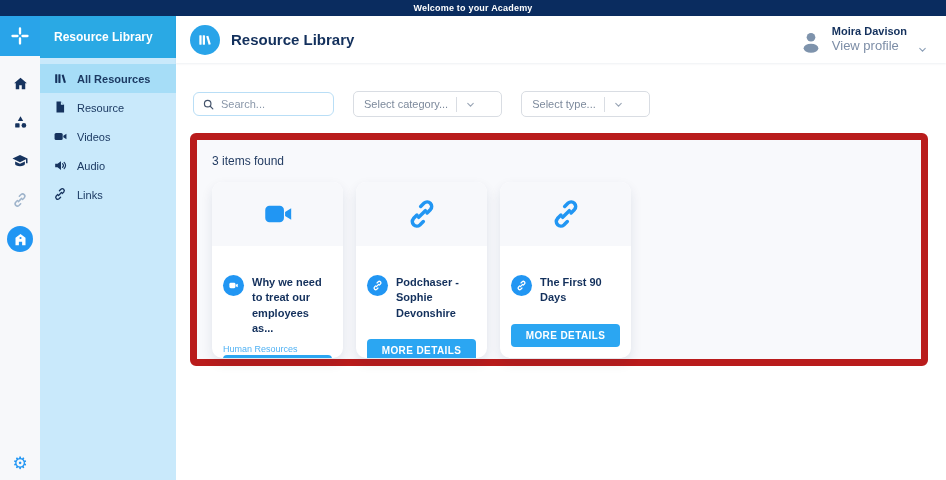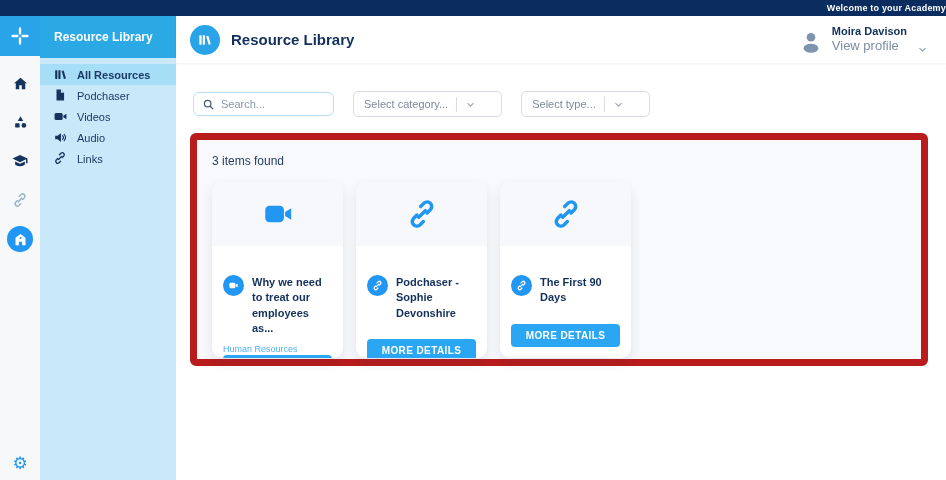--- a/index.html
+++ b/index.html
@@ -7,21 +7,21 @@
   body {
     font-family:"Liberation Sans", sans-serif;
     position:relative; background:#ffffff; overflow:hidden;
     color:#16335e;
   }
   svg { display:block; }
 
   
   .topbar {
     position:absolute; left:0; top:0; width:946px; height:16px;
-    background:#0a2c5f; display:flex; align-items:center; justify-content:flex-end;
+    background:#0a2c5f; display:flex; align-items:center; justify-content:center;
   }
   .topbar span { color:#ffffff; font-size:9px; font-weight:bold; letter-spacing:.2px; }
 
   
   .rail {
     position:absolute; left:0; top:16px; width:40px; height:464px;
     background:#f7f8fa; display:flex; flex-direction:column; align-items:center;
   }
   .rail-logo {
     width:40px; height:40px; background:#29a4e9; display:flex;
@@ -39,21 +39,21 @@
   .sidebar {
     position:absolute; left:40px; top:16px; width:136px; height:464px;
     background:#c9e9fb; display:flex; flex-direction:column;
   }
   .sidebar-header {
     height:42px; background:#2aa9e4; display:flex; align-items:center; padding-left:14px;
   }
   .sidebar-header span { color:#ffffff; font-size:12px; font-weight:bold; }
   .sidebar-list { padding-top:6px; }
   .side-item {
-    height:21px; display:flex; align-items:center; gap:9px; padding-left:13px;
+    height:29px; display:flex; align-items:center; gap:9px; padding-left:13px;
     font-size:11px; color:#1c3a63; cursor:pointer;
   }
   .side-item .si-icon { width:15px; height:15px; color:#16335e; flex:none; }
   .side-item.selected { background:#a6ddf7; font-weight:bold; }
 
   
   .main { position:absolute; left:176px; top:16px; width:770px; height:464px; background:#ffffff; }
 
   .main-header {
     height:47px; background:#ffffff; display:flex; align-items:center;
@@ -187,21 +187,21 @@
       </span>
       <span>All Resources</span>
     </div>
     <div class="side-item">
       <span class="si-icon">
         <svg width="14" height="14" viewBox="0 0 24 24" fill="currentColor">
           <path d="M6 2.5h7.5L19 8v13.5H6z"></path>
           <path d="M13.5 2.5V8H19z" fill="#c9e9fb"></path>
         </svg>
       </span>
-      <span>Podchaser</span>
+      <span>Resource</span>
     </div>
     <div class="side-item">
       <span class="si-icon">
         <svg width="15" height="15" viewBox="0 0 24 24" fill="currentColor">
           <rect x="2.5" y="6.5" width="13" height="11" rx="2.4"></rect>
           <path d="M16.5 10.7 21.5 7.5v9l-5-3.2z"></path>
         </svg>
       </span>
       <span>Videos</span>
     </div>

